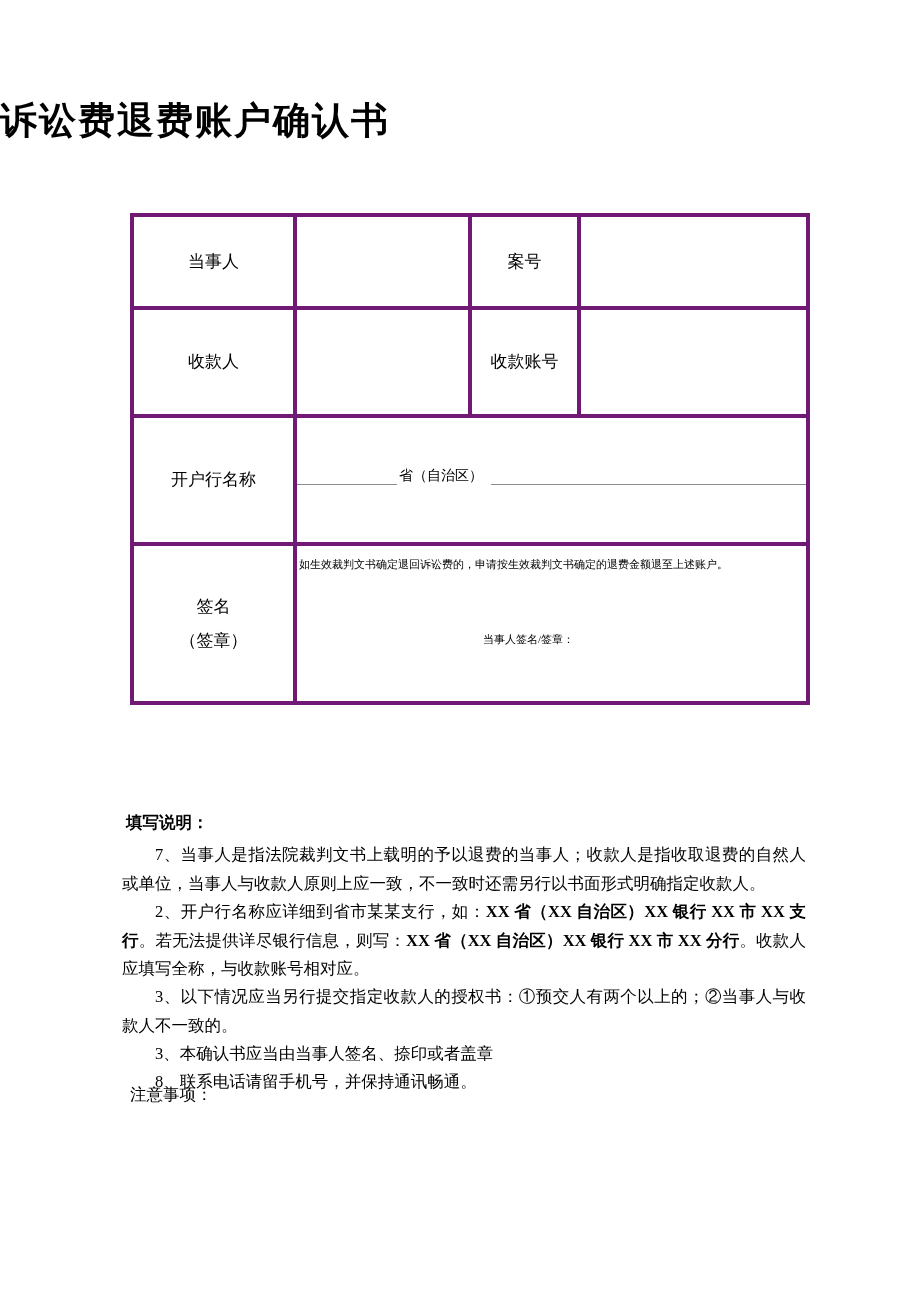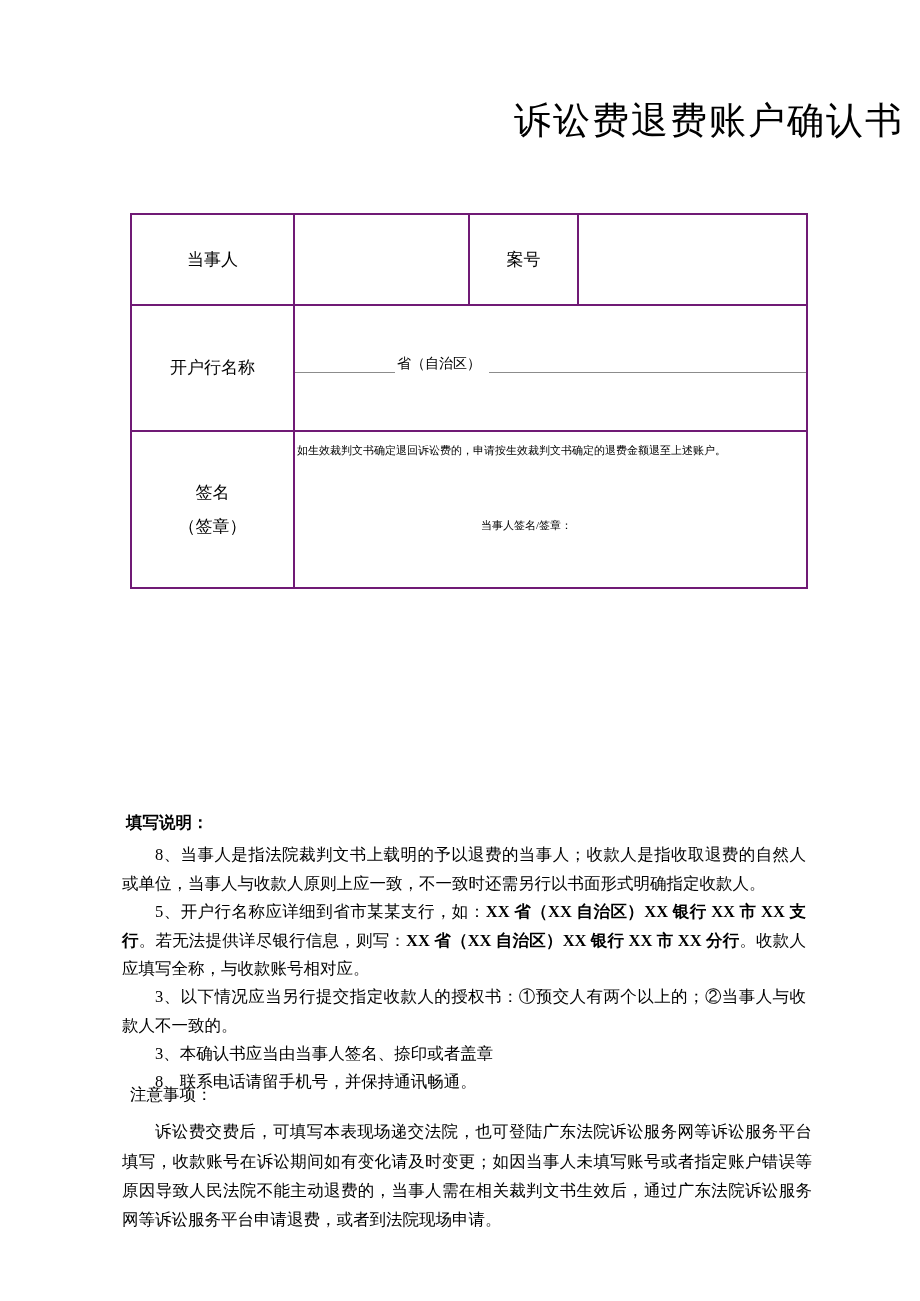--- a/index.html
+++ b/index.html
@@ -23,39 +23,39 @@
     width: 920px;
     height: 1301px;
   }
 
   
   .doc-title {
     position: absolute;
     left: 0;
     top: 98px;
     width: 904px;
-    text-align: right;
+    text-align: left;
     font-size: 37px;
-    font-weight: 400;
+    font-weight: 700;
     letter-spacing: 2px;
     line-height: 1.25;
     font-family: "Liberation Serif", "DejaVu Serif", serif;
   }
 
   
   .form-table {
     position: absolute;
     left: 130px;
     top: 213px;
     width: 676px;
     border-collapse: collapse;
     table-layout: fixed;
   }
   .form-table td {
-    border: 2px solid #701a75;
+    border: 4px solid #701a75;
     font-size: 17px;
     vertical-align: middle;
     padding: 0;
     font-family: Liberation Serif, serif;
   }
   .cell-label {
     text-align: center;
     line-height: 1.5;
   }
   .cell-blank { }
@@ -196,20 +196,26 @@
       <col style="width:229px">
     </colgroup>
     <tbody>
       <tr class="row-party">
         <td class="cell-label">当事人</td>
         <td class="cell-blank"></td>
         <td class="cell-label">案号</td>
         <td class="cell-blank"></td>
       </tr>
 
+      <tr class="row-payee">
+        <td class="cell-label">收款人</td>
+        <td class="cell-blank"></td>
+        <td class="cell-label">收款账号</td>
+        <td class="cell-blank"></td>
+      </tr>
 
       <tr class="row-bank">
         <td class="cell-label">开户行名称</td>
         <td colspan="3">
           <div class="bank-fill">
             <div class="bank-line">
               <span class="ul-short"></span>
               <span class="prov-text">省（自治区）</span>
               <span class="ul-long"></span>
             </div>
@@ -228,25 +234,24 @@
             <div class="sign-who">当事人签名/签章：</div>
           </div>
         </td>
       </tr>
 
     </tbody>
   </table>
 
   <div class="notes">
     <p class="notes-heading">填写说明：</p>
-    <p class="notes-item">8、当事人是指法院裁判文书上载明的予以退费的当事人；收款人是指收取退费的自然人或单位，当事人与收款人原则上应一致，不一致时还需另行以书面形式明确指定收款人。</p>
-    <p class="notes-item"><span>5、开户行名称应详细到省市某某支行，如：</span><b>XX 省（XX 自治区）XX 银行 XX 市 XX 支行</b><span>。若无法提供详尽银行信息，则写：</span><b>XX 省（XX 自治区）XX 银行 XX 市 XX 分行</b><span>。收款人应填写全称，与收款账号相对应。</span></p>
+    <p class="notes-item">7、当事人是指法院裁判文书上载明的予以退费的当事人；收款人是指收取退费的自然人或单位，当事人与收款人原则上应一致，不一致时还需另行以书面形式明确指定收款人。</p>
+    <p class="notes-item"><span>2、开户行名称应详细到省市某某支行，如：</span><b>XX 省（XX 自治区）XX 银行 XX 市 XX 支行</b><span>。若无法提供详尽银行信息，则写：</span><b>XX 省（XX 自治区）XX 银行 XX 市 XX 分行</b><span>。收款人应填写全称，与收款账号相对应。</span></p>
     <p class="notes-item">3、以下情况应当另行提交指定收款人的授权书：①预交人有两个以上的；②当事人与收款人不一致的。</p>
     <p class="notes-item">3、本确认书应当由当事人签名、捺印或者盖章</p>
     <p class="notes-item">8、联系电话请留手机号，并保持通讯畅通。</p>
   </div>
 
   <div class="cautions">
     <p class="cautions-heading">注意事项：</p>
-    <p class="cautions-body">诉讼费交费后，可填写本表现场递交法院，也可登陆广东法院诉讼服务网等诉讼服务平台填写，收款账号在诉讼期间如有变化请及时变更；如因当事人未填写账号或者指定账户错误等原因导致人民法院不能主动退费的，当事人需在相关裁判文书生效后，通过广东法院诉讼服务网等诉讼服务平台申请退费，或者到法院现场申请。</p>
   </div>
 
 </div>
 
 </body></html>

